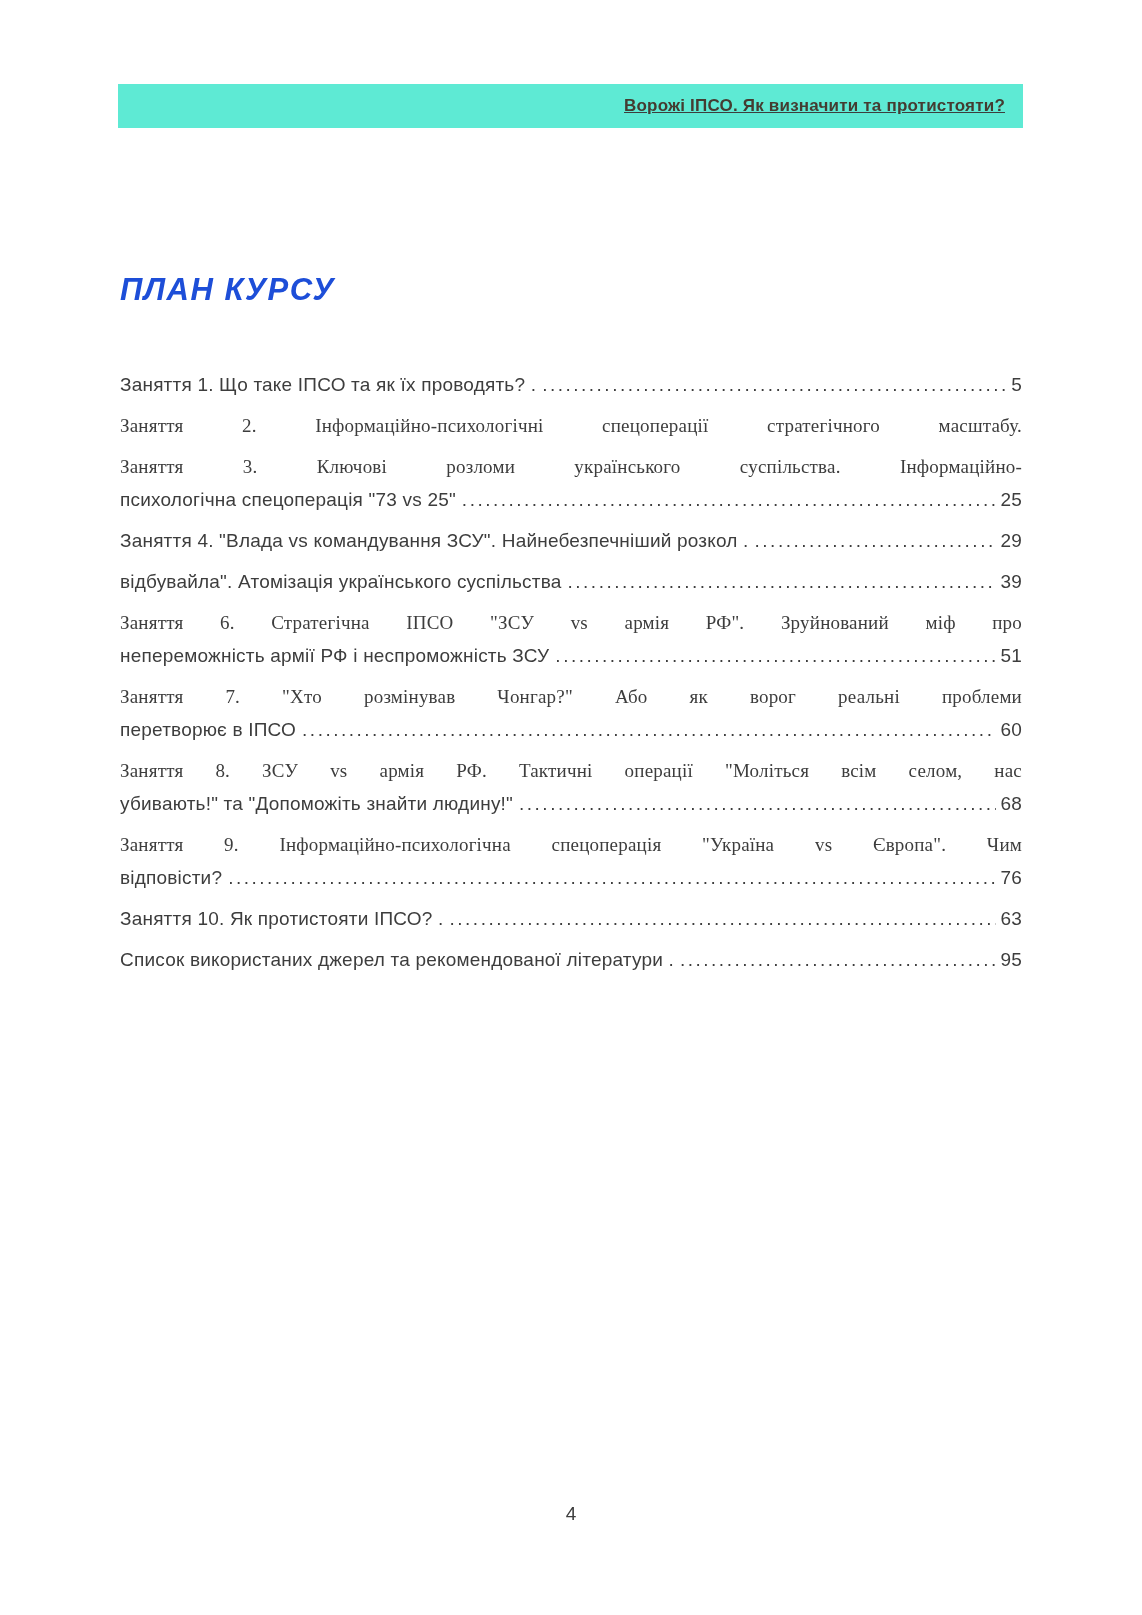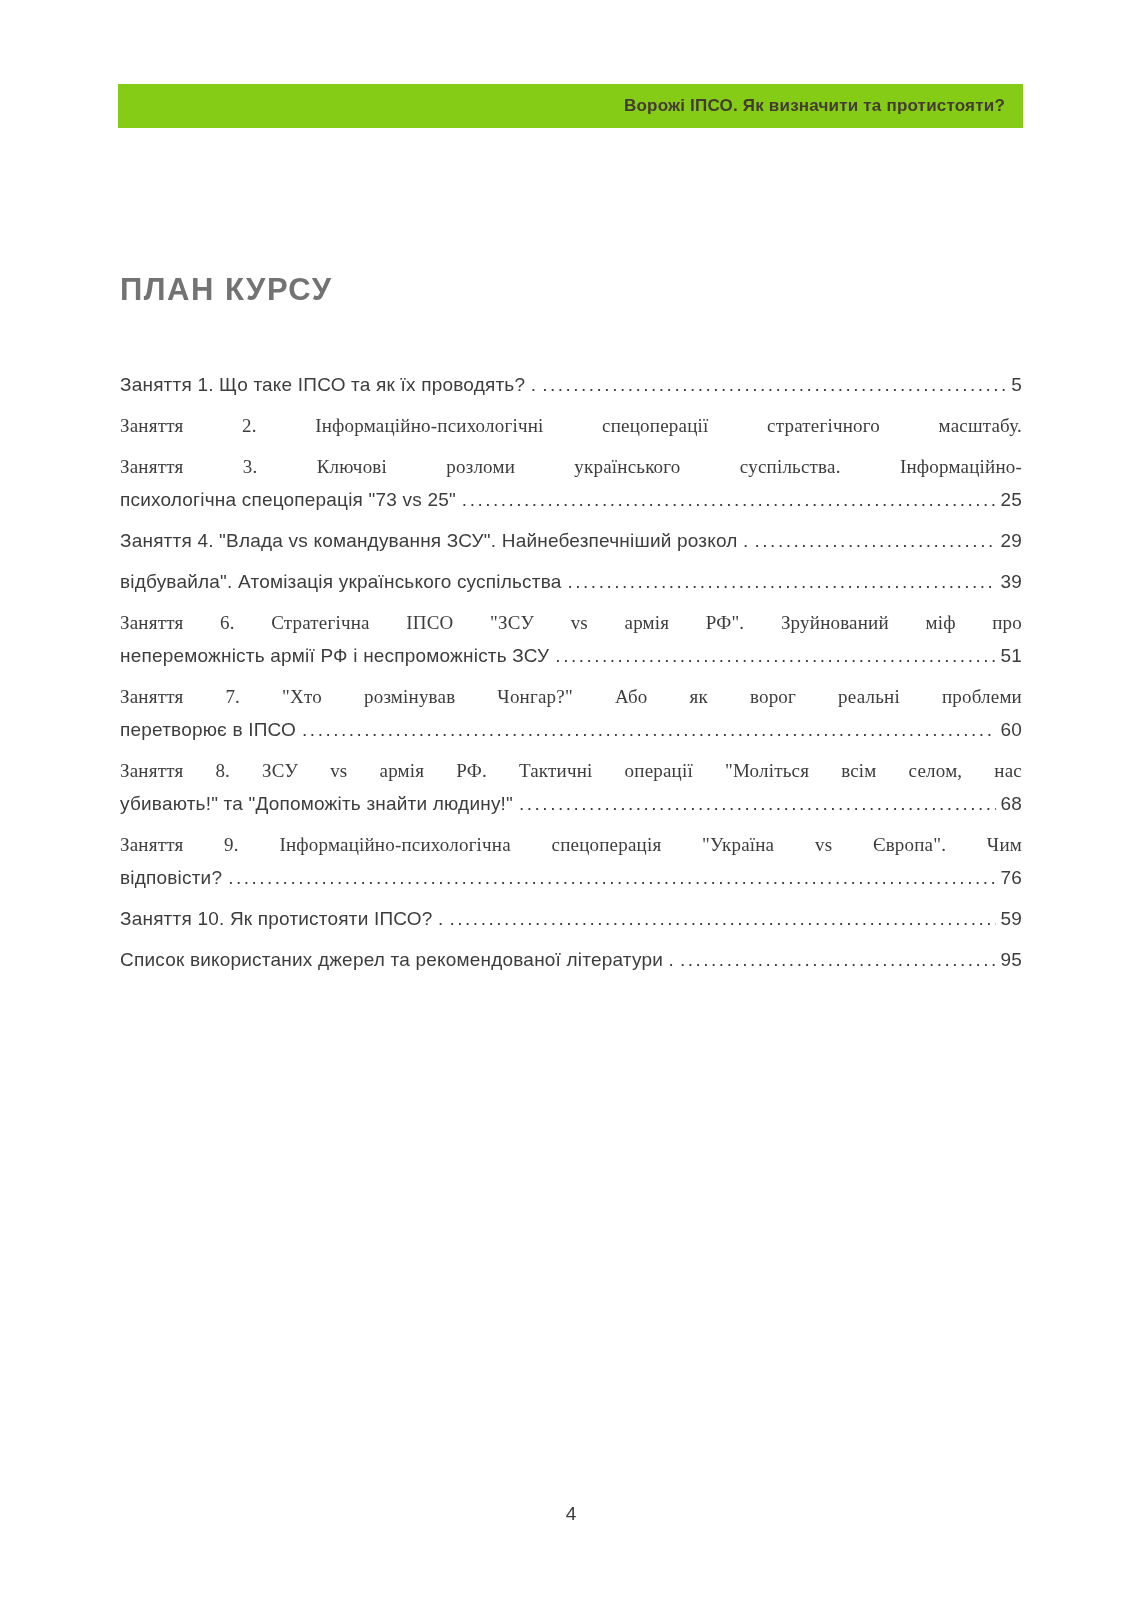--- a/index.html
+++ b/index.html
@@ -36,23 +36,24 @@
   }
   .content {
     position: absolute;
     left: 120px;
     top: 272px;
     width: 902px;
   }
   .page-title {
     font-size: 31px;
     font-weight: bold;
-    color: #737373;
+    color: #1d4ed8;
     letter-spacing: 1.5px;
     margin: 0;
+    font-style: italic;
   }
   .toc {
     margin-top: 60px;
     font-size: 19px;
     line-height: 33px;
     letter-spacing: 0.2px;
   }
   .toc-entry {
     margin-bottom: 8px;
   }
@@ -92,21 +93,21 @@
     text-align: center;
     font-size: 19px;
     color: #3d3d3d;
   }
 </style>
 </head>
 <body>
 
 <div class="page">
 
-  <div class="header-bar" style="background: #84cc16;">
+  <div class="header-bar" style="background: #5eead4; text-decoration: underline;">
     <span class="header-title">Ворожі ІПСО. Як визначити та протистояти?</span>
   </div>
 
   <div class="content">
     <h1 class="page-title">ПЛАН КУРСУ</h1>
 
     <div class="toc">
         <div class="toc-entry">
           <div class="toc-lastline">
             <span class="toc-text">Заняття 1. Що таке ІПСО та як їх проводять? .</span>
@@ -168,21 +169,21 @@
           <div class="toc-lastline">
             <span class="toc-text">відповісти?</span>
             <span class="toc-leader"></span>
             <span class="toc-page">76</span>
           </div>
         </div>
         <div class="toc-entry">
           <div class="toc-lastline">
             <span class="toc-text">Заняття 10. Як протистояти ІПСО? .</span>
             <span class="toc-leader"></span>
-            <span class="toc-page">59</span>
+            <span class="toc-page">63</span>
           </div>
         </div>
         <div class="toc-entry">
           <div class="toc-lastline">
             <span class="toc-text">Список використаних джерел та рекомендованої літератури .</span>
             <span class="toc-leader"></span>
             <span class="toc-page">95</span>
           </div>
         </div>
       </div>

